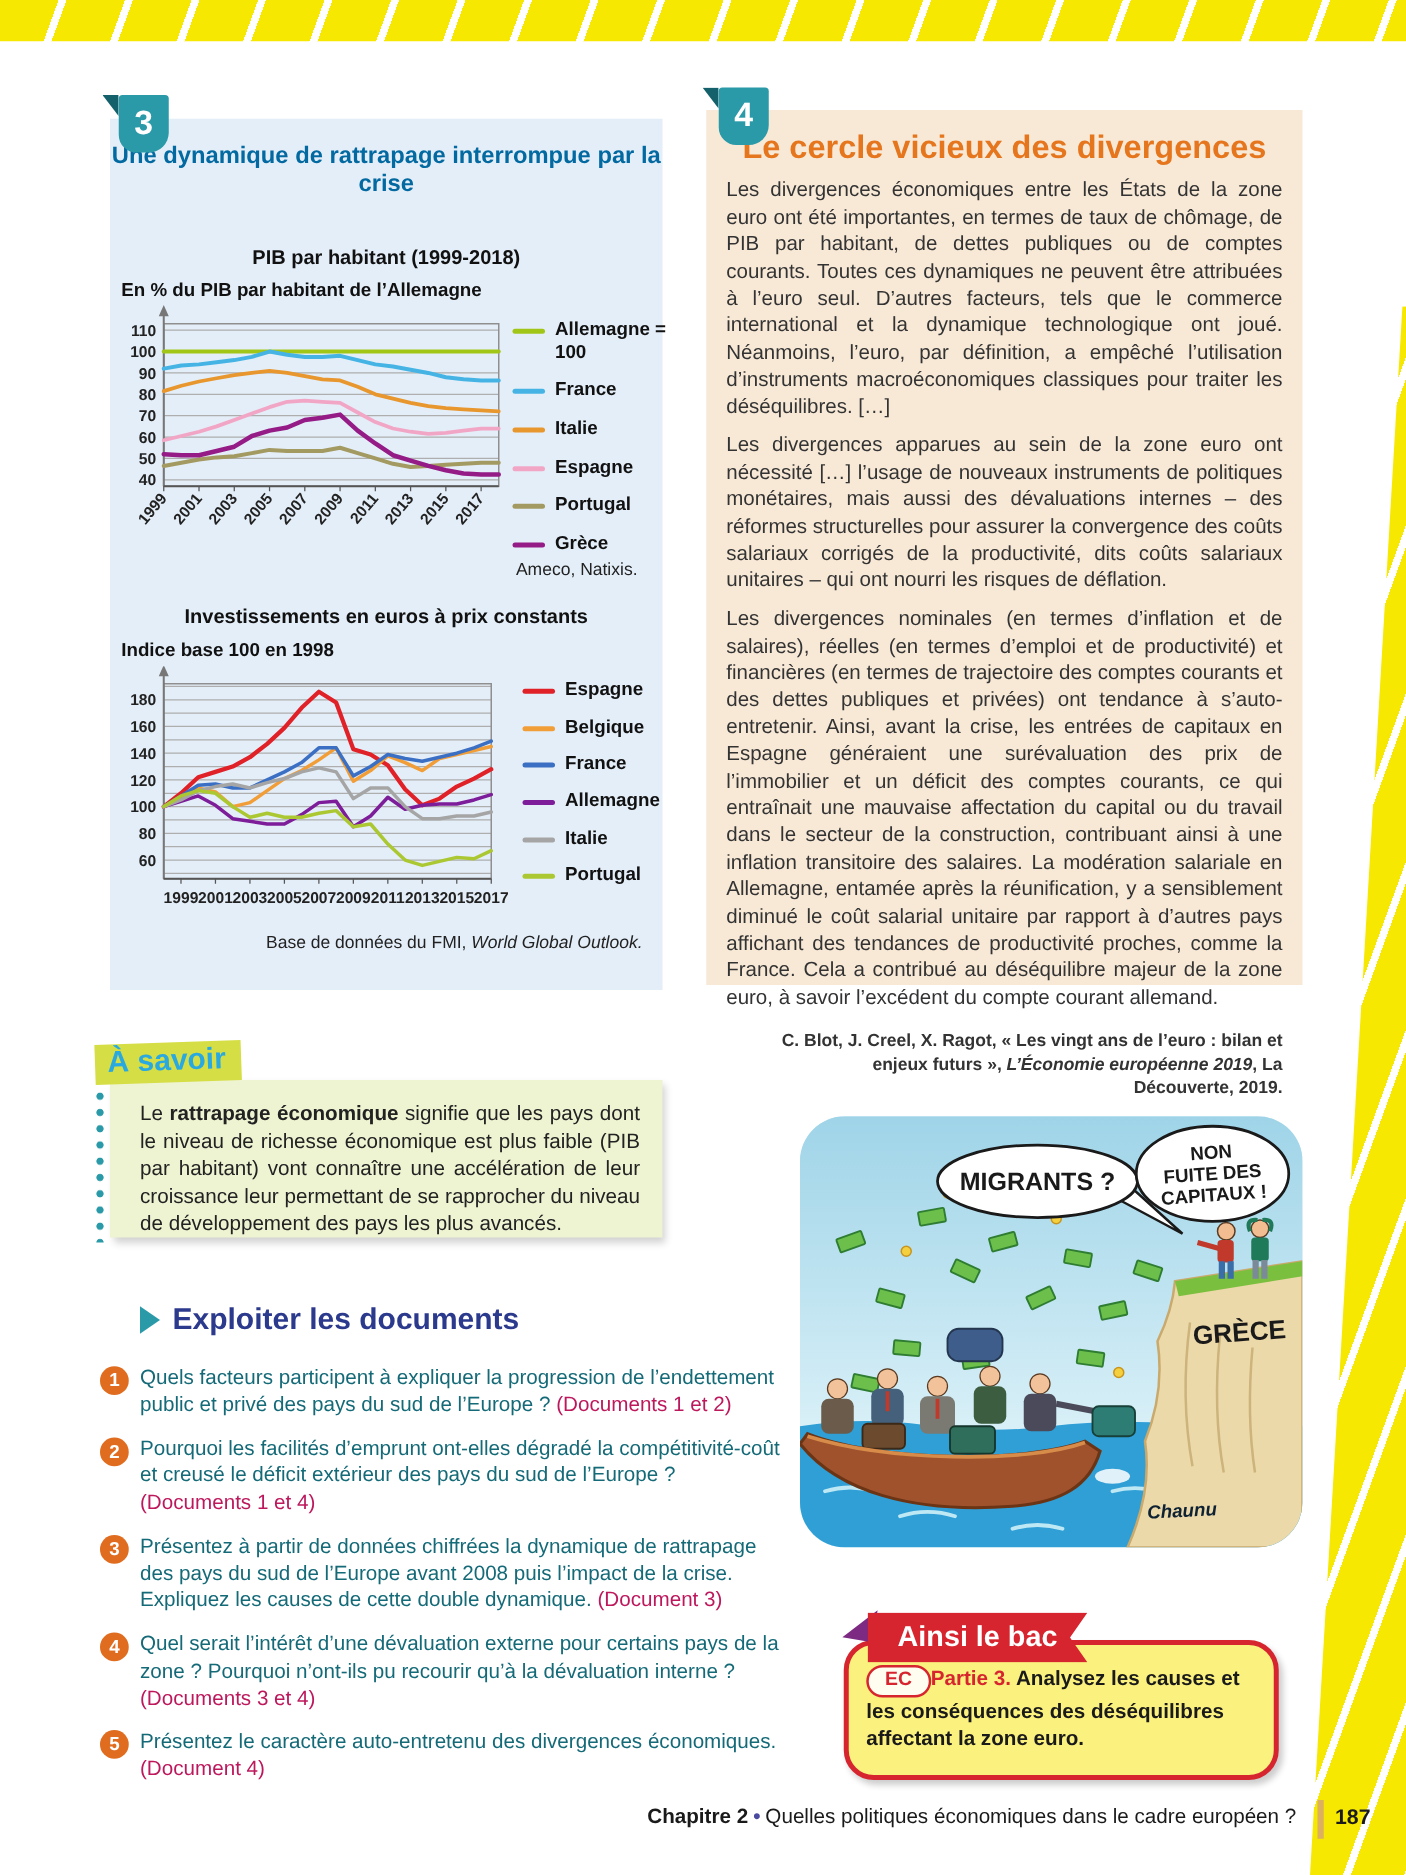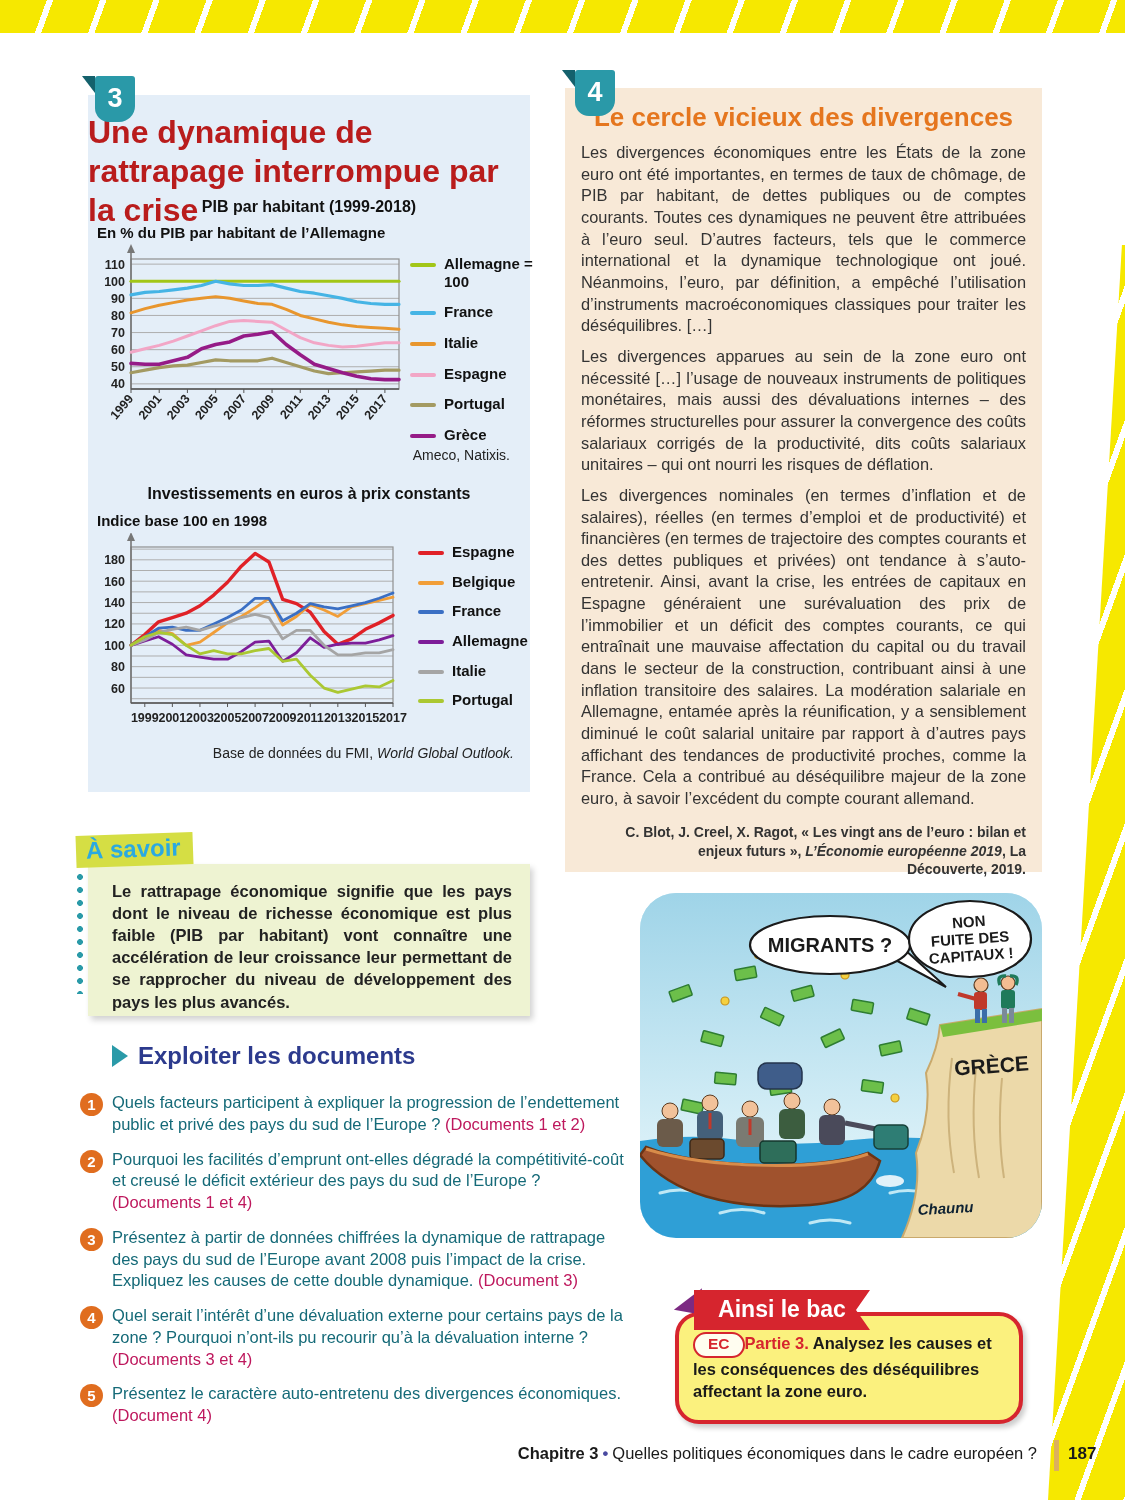--- a/index.html
+++ b/index.html
@@ -15,22 +15,22 @@
 
   
   .badge{position:absolute;width:40px;height:46px;background:#2a99a8;color:#fff;
     font-size:27px;font-weight:bold;text-align:center;line-height:44px;
     border-radius:3px 3px 16px 14px;z-index:5;}
   .badge::before{content:'';position:absolute;left:-13px;top:0;width:13px;height:17px;
     background:#14616c;clip-path:polygon(0 0,100% 0,100% 100%);}
 
   
   .doc3-box{position:absolute;left:88px;top:95px;width:442px;height:697px;background:#e4eef8;}
-  .doc3-title{position:absolute;top:18px;left:0;width:100%;text-align:left;
-    color:#b91c1c;font-size:32px;font-weight:bold;line-height:1.22;}
+  .doc3-title{position:absolute;top:18px;left:0;width:100%;text-align:center;
+    color:#0369a1;font-size:19px;font-weight:bold;line-height:1.22;}
   .c-title{position:absolute;left:0;width:100%;text-align:center;font-size:16px;font-weight:bold;color:#111;}
   .c-sub{position:absolute;left:9px;font-size:15px;font-weight:bold;color:#111;}
   .c1-title{top:103px;} .c1-sub{top:129px;}
   .c2-title{top:390px;} .c2-sub{top:417px;}
   .chart-svg{position:absolute;left:5px;}
   #c1{top:148px;} #c2{top:438px;}
   svg text.tick{font:bold 12.5px "Liberation Sans",sans-serif;fill:#222;}
   .legend{position:absolute;display:flex;flex-direction:column;}
   .legend-1{left:322px;top:160px;gap:13px;}
   .legend-2{left:330px;top:448px;gap:12px;}
@@ -39,42 +39,42 @@
   .llabel{font-size:15px;font-weight:bold;color:#111;width:92px;line-height:1.18;}
   .source{position:absolute;font-size:14px;color:#222;}
   .source-1{top:352px;right:20px;margin-left:26px;}
   .source-2{top:650px;right:16px;}
   .italic{font-style:italic;}
 
   
   .asavoir-title{position:absolute;left:76px;top:834px;z-index:3;
     background:#d5de44;color:#2aa9e1;font-size:24px;font-weight:bold;
     padding:1px 12px 3px 10px;transform:rotate(-2deg);}
-  .asavoir-box{position:absolute;left:88px;top:864px;width:442px;height:152px;
-    background:#eef3d2;box-shadow:3px 4px 6px rgba(0,0,0,.18);font-weight:bold;}
+  .asavoir-box{position:absolute;left:88px;top:864px;width:442px;height:126px;
+    background:#eef3d2;box-shadow:3px 4px 6px rgba(0,0,0,.18);}
   .asavoir-box .txt{padding:16px 18px 0 24px;font-size:16.5px;line-height:1.34;color:#222;text-align:justify;}
   .asavoir-dots{position:absolute;left:76px;top:872px;width:8px;height:122px;
     background-image:radial-gradient(circle at 4px 5px,#2a9aa8 2.6px,transparent 3.2px);
     background-size:8px 13px;}
 
   
   .exploit-head{position:absolute;left:112px;top:1042px;display:flex;align-items:center;}
   .exploit-tri{width:0;height:0;border-left:16px solid #2a9aa8;border-top:11px solid transparent;
     border-bottom:11px solid transparent;margin-right:10px;}
   .exploit-label{font-size:24px;font-weight:bold;color:#2c3a8d;}
   .questions{position:absolute;left:80px;top:1092px;width:552px;display:flex;flex-direction:column;gap:13px;}
   .q{display:flex;align-items:flex-start;}
   .qnum{flex:none;width:23px;height:23px;border-radius:50%;background:#e06d1f;color:#fff;
     font-size:15px;font-weight:bold;text-align:center;line-height:23px;margin:1px 9px 0 0;}
   .qtext{font-size:16.5px;line-height:1.32;color:#156a78;}
   .qref{color:#be185d;font-weight:normal;}
   .qref.block{display:block;}
 
   
-  .doc4-box{position:absolute;left:565px;top:88px;width:477px;height:784px;background:#f8e9d7;}
+  .doc4-box{position:absolute;left:565px;top:88px;width:477px;height:700px;background:#f8e9d7;}
   .doc4-title{margin:14px 0 6px 0;text-align:center;color:#e5761e;font-size:26px;font-weight:bold;}
   .doc4-body{padding:0 16px;}
   .doc4-body p{margin:9px 0;font-size:16.4px;line-height:1.32;color:#333;text-align:justify;}
   .attribution{padding:4px 16px 0 60px;font-size:14px;font-weight:bold;color:#333;text-align:right;line-height:1.35;}
 
   
   .cartoon{position:absolute;left:640px;top:893px;width:402px;height:345px;
     border-radius:36px;overflow:hidden;background:#bfe3f1;}
   .comic{font:bold 20px "Liberation Sans",sans-serif;}
 
@@ -416,18 +416,18 @@
 
   <div class="vlb-tri"></div>
   <div class="vlb-ribbon">Ainsi le bac</div>
   <div class="vlb-box">
     <div class="vlb-content">
       <span class="ec-pill">EC</span><span class="part-label">Partie 3.</span><span>Analysez les causes et les conséquences des déséquilibres affectant la zone euro.</span>
     </div>
   </div>
 
   <div class="footer">
-    <span class="chap">Chapitre 3</span><span class="bullet">•</span><span>Quelles politiques économiques dans le cadre européen ?</span>
+    <span class="chap">Chapitre 2</span><span class="bullet">•</span><span>Quelles politiques économiques dans le cadre européen ?</span>
   </div>
   <div class="tan-bar"></div>
   <div class="page-num">187</div>
 
 </div>
 
 </body></html>

